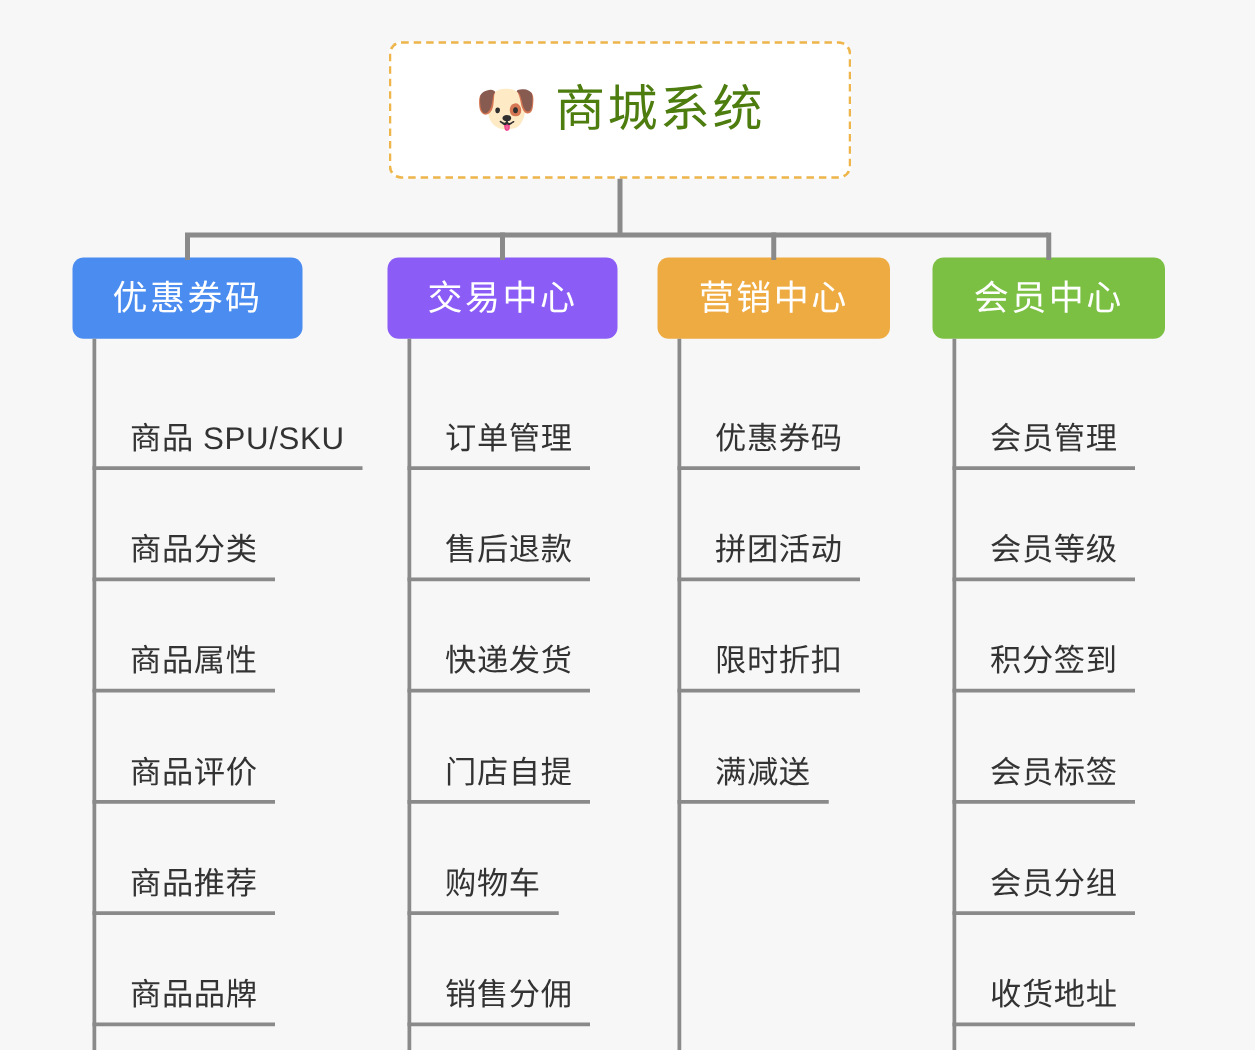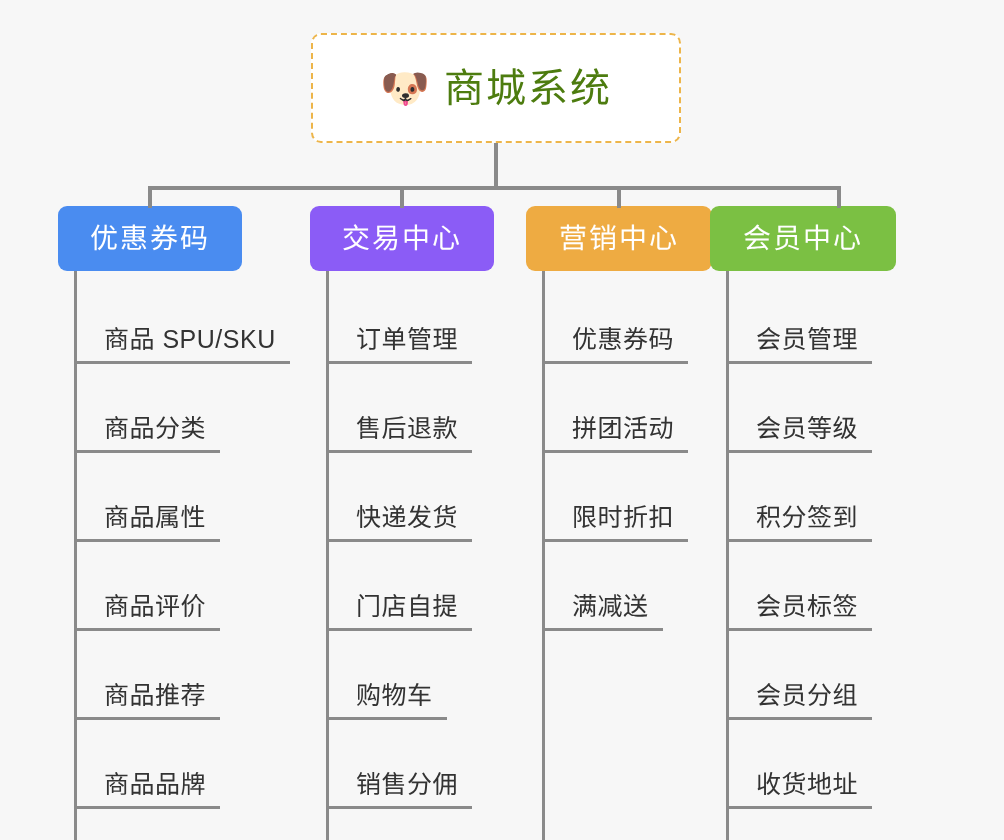--- a/index.html
+++ b/index.html
@@ -92,21 +92,21 @@
     color: #ffffff;
     font-size: 28px;
     letter-spacing: 2px;
     line-height: 1;
     white-space: nowrap;
   }
 
   
   .branch-body {
     position: relative;
-    padding-top: 4px;
+    padding-top: 16px;
   }
   .spine {
     position: absolute;
     left: 16px;
     top: 0;
     width: 3px;
     background: #8a8a8a;
   }
   .leaf {
     position: relative;
@@ -202,21 +202,21 @@
             <div class="leaf-inner"><span class="leaf-label">拼团活动</span></div>
           </div>
           <div class="leaf">
             <div class="leaf-inner"><span class="leaf-label">限时折扣</span></div>
           </div>
           <div class="leaf">
             <div class="leaf-inner"><span class="leaf-label">满减送</span></div>
           </div>
         </div>
       </div>
-      <div class="branch" style="left: 710px; width: 186px;">
+      <div class="branch" style="left: 746px; width: 186px;">
         <div class="branch-header" style="background: rgb(123, 192, 67);">会员中心</div>
         <div class="branch-body">
           <div class="spine" style="height: 596px;"></div>
           <div class="leaf">
             <div class="leaf-inner"><span class="leaf-label">会员管理</span></div>
           </div>
           <div class="leaf">
             <div class="leaf-inner"><span class="leaf-label">会员等级</span></div>
           </div>
           <div class="leaf">

